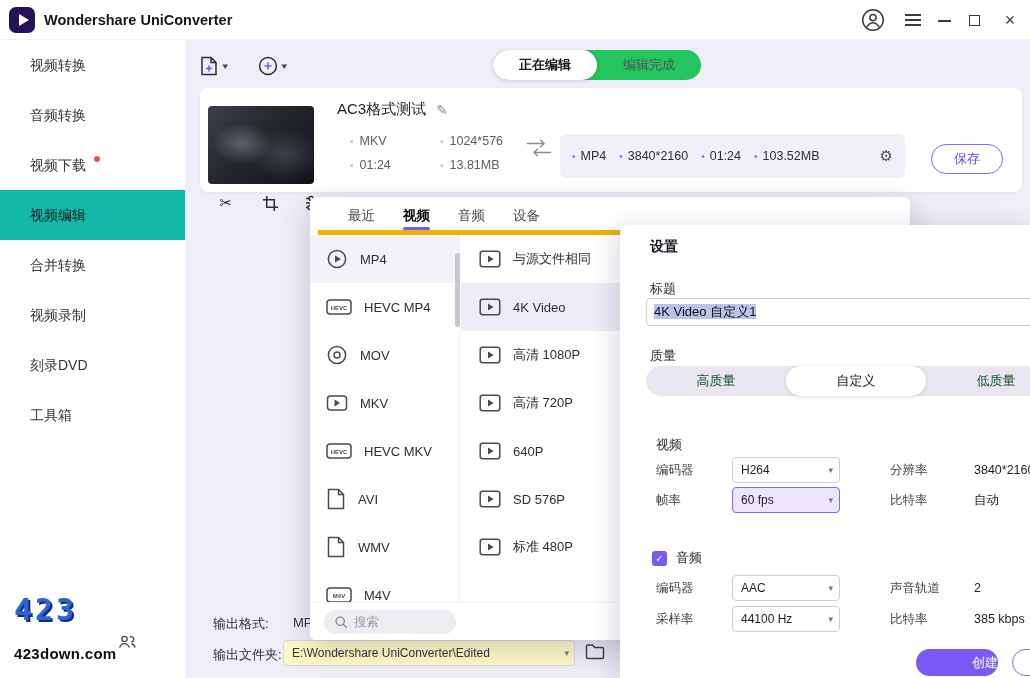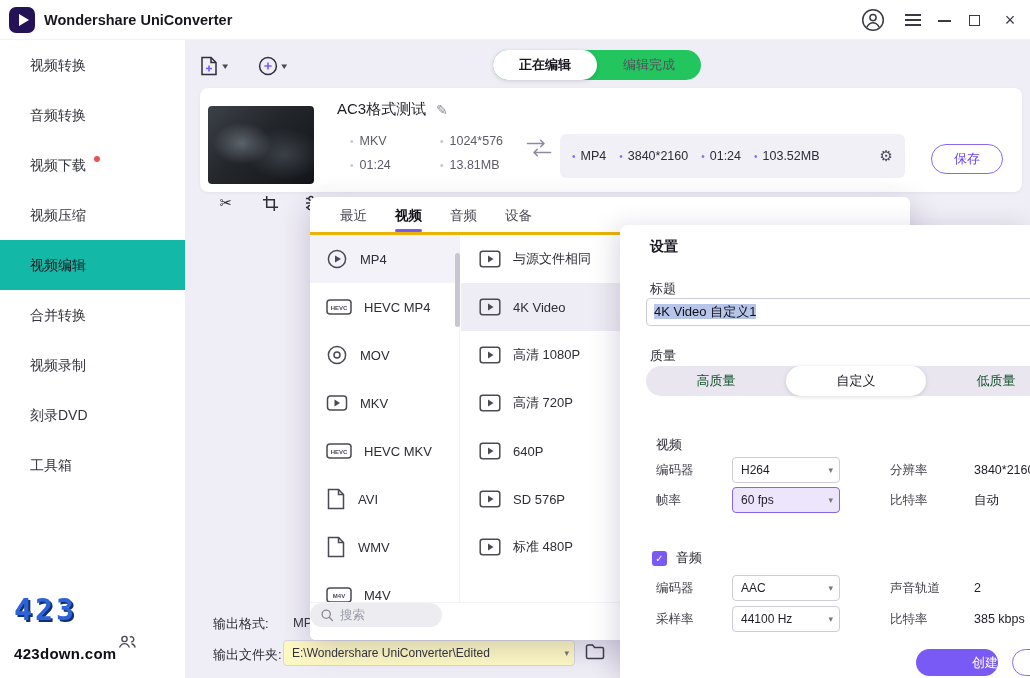--- a/index.html
+++ b/index.html
@@ -74,33 +74,33 @@
   #val-outfmt{left:108px;top:575px;color:#33333d;cursor:pointer}
   #lbl-outdir{left:28px;top:606px}
   .folder-input{position:absolute;left:98px;top:600px;width:292px;height:26px;background:#fef9c3;border:1px solid #d8d5e1;border-radius:4px;
     font-size:12px;line-height:24px;padding:0 18px 8px 8px;color:#33333d;white-space:nowrap;overflow:hidden;cursor:pointer}
   .folder-input .arr{position:absolute;right:5px;top:0;font-size:9px;color:#777;line-height:24px}
   .folder-btn{position:absolute;left:400px;top:602px;cursor:pointer}
 
   
   .popup{position:absolute;left:310px;top:197px;width:600px;height:443px;background:#fff;border-radius:6px;
     box-shadow:0 8px 30px rgba(50,40,90,.22);z-index:10}
-  .tabs{position:absolute;left:0;top:0;right:0;height:38px;border-bottom:3px solid #eab308;display:flex;padding-left:16px}
+  .tabs{position:absolute;left:8px;top:0;right:0;height:38px;border-bottom:5px solid #eab308;display:flex;padding-left:16px}
   .tab{padding:0 14px;line-height:38px;font-size:13.5px;color:#4a4a55;cursor:pointer;position:relative;white-space:nowrap}
   .tab.active{color:#121219;font-weight:700}
   .tab.active::after{content:"";position:absolute;left:14px;right:14px;bottom:0;height:3px;border-radius:2px;background:#7a5af5}
   .fmt-col{position:absolute;left:0;top:38px;width:150px;height:377px;overflow:hidden;border-right:1px solid #f1f0f5}
   .fmt-item{height:48px;display:flex;align-items:center;gap:12px;padding-left:16px;font-size:13px;color:#2e2e38;cursor:pointer;white-space:nowrap}
   .fmt-item.selected{background:#f4f2f9}
   .scrollbar{position:absolute;left:145px;top:56px;width:5px;height:74px;border-radius:3px;background:#c9c6d4;z-index:2;cursor:grab}
   .res-col{position:absolute;left:151px;top:38px;right:0;height:377px;overflow:hidden}
   .res-item{height:48px;display:flex;align-items:center;gap:12px;padding-left:18px;font-size:13px;color:#2e2e38;cursor:pointer;white-space:nowrap}
   .res-item.selected{background:#eeecf4}
-  .popup-search{position:absolute;left:0;right:0;bottom:0;height:38px;border-top:1px solid #f3f2f6;display:flex;
-    background:#fff;border-radius:0 0 6px 6px}
+  .popup-search{position:absolute;left:0;right:0;bottom:0;height:38px;border-top:1px solid #f3f2f6;display:flex;align-items:center;
+    padding-left:14px;background:#fff;border-radius:0 0 6px 6px}
   .search-box{width:132px;height:24px;background:#ededf1;border-radius:12px;display:flex;align-items:center;gap:6px;padding:0 10px}
   .search-box input{border:none;background:transparent;outline:none;font-size:12.5px;width:84px;color:#333;
     font-family:"Liberation Sans","DejaVu Sans",sans-serif}
   .search-box input::placeholder{color:#9a9aa6}
 
   
   .settings{position:absolute;left:620px;top:225px;width:410px;height:453px;background:#fff;z-index:20;
     box-shadow:-6px 2px 24px rgba(50,40,90,.16);border-top-left-radius:8px}
   .s-title{position:absolute;left:30px;top:13px;font-size:14px;font-weight:700;color:#1a1a22}
   .s-label{position:absolute;font-size:13px;color:#2e2e38;white-space:nowrap}
@@ -152,21 +152,20 @@
     <div class="burger"></div>
     <div class="min-line"></div>
     <div class="max-box"></div>
     <div class="tb-ctl close-x">×</div>
   </header>
 
   <aside class="sidebar">
     <div class="side-item"><span>视频转换</span></div>
     <div class="side-item"><span>音频转换</span></div>
     <div class="side-item"><span>视频下载</span><span class="dot-badge"></span></div>
-    <div class="side-item"><span>视频压缩</span></div>
     <div class="side-item selected"><span>视频编辑</span></div>
     <div class="side-item"><span>合并转换</span></div>
     <div class="side-item"><span>视频录制</span></div>
     <div class="side-item"><span>刻录DVD</span></div>
     <div class="side-item"><span>工具箱</span></div>
 
     <div class="wm">
       <div class="wm-big">423</div>
       <div class="wm-domain">423down.com</div>
     </div>

